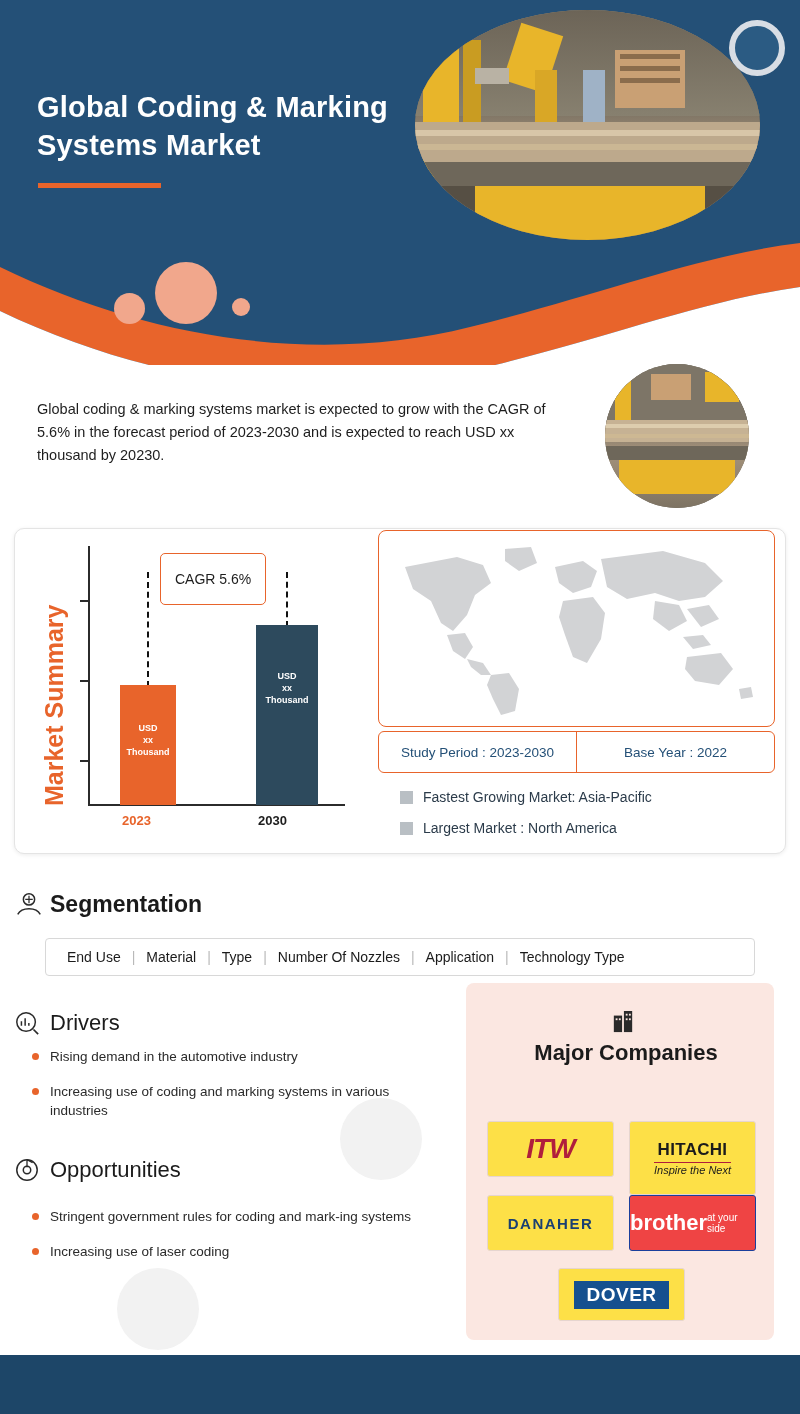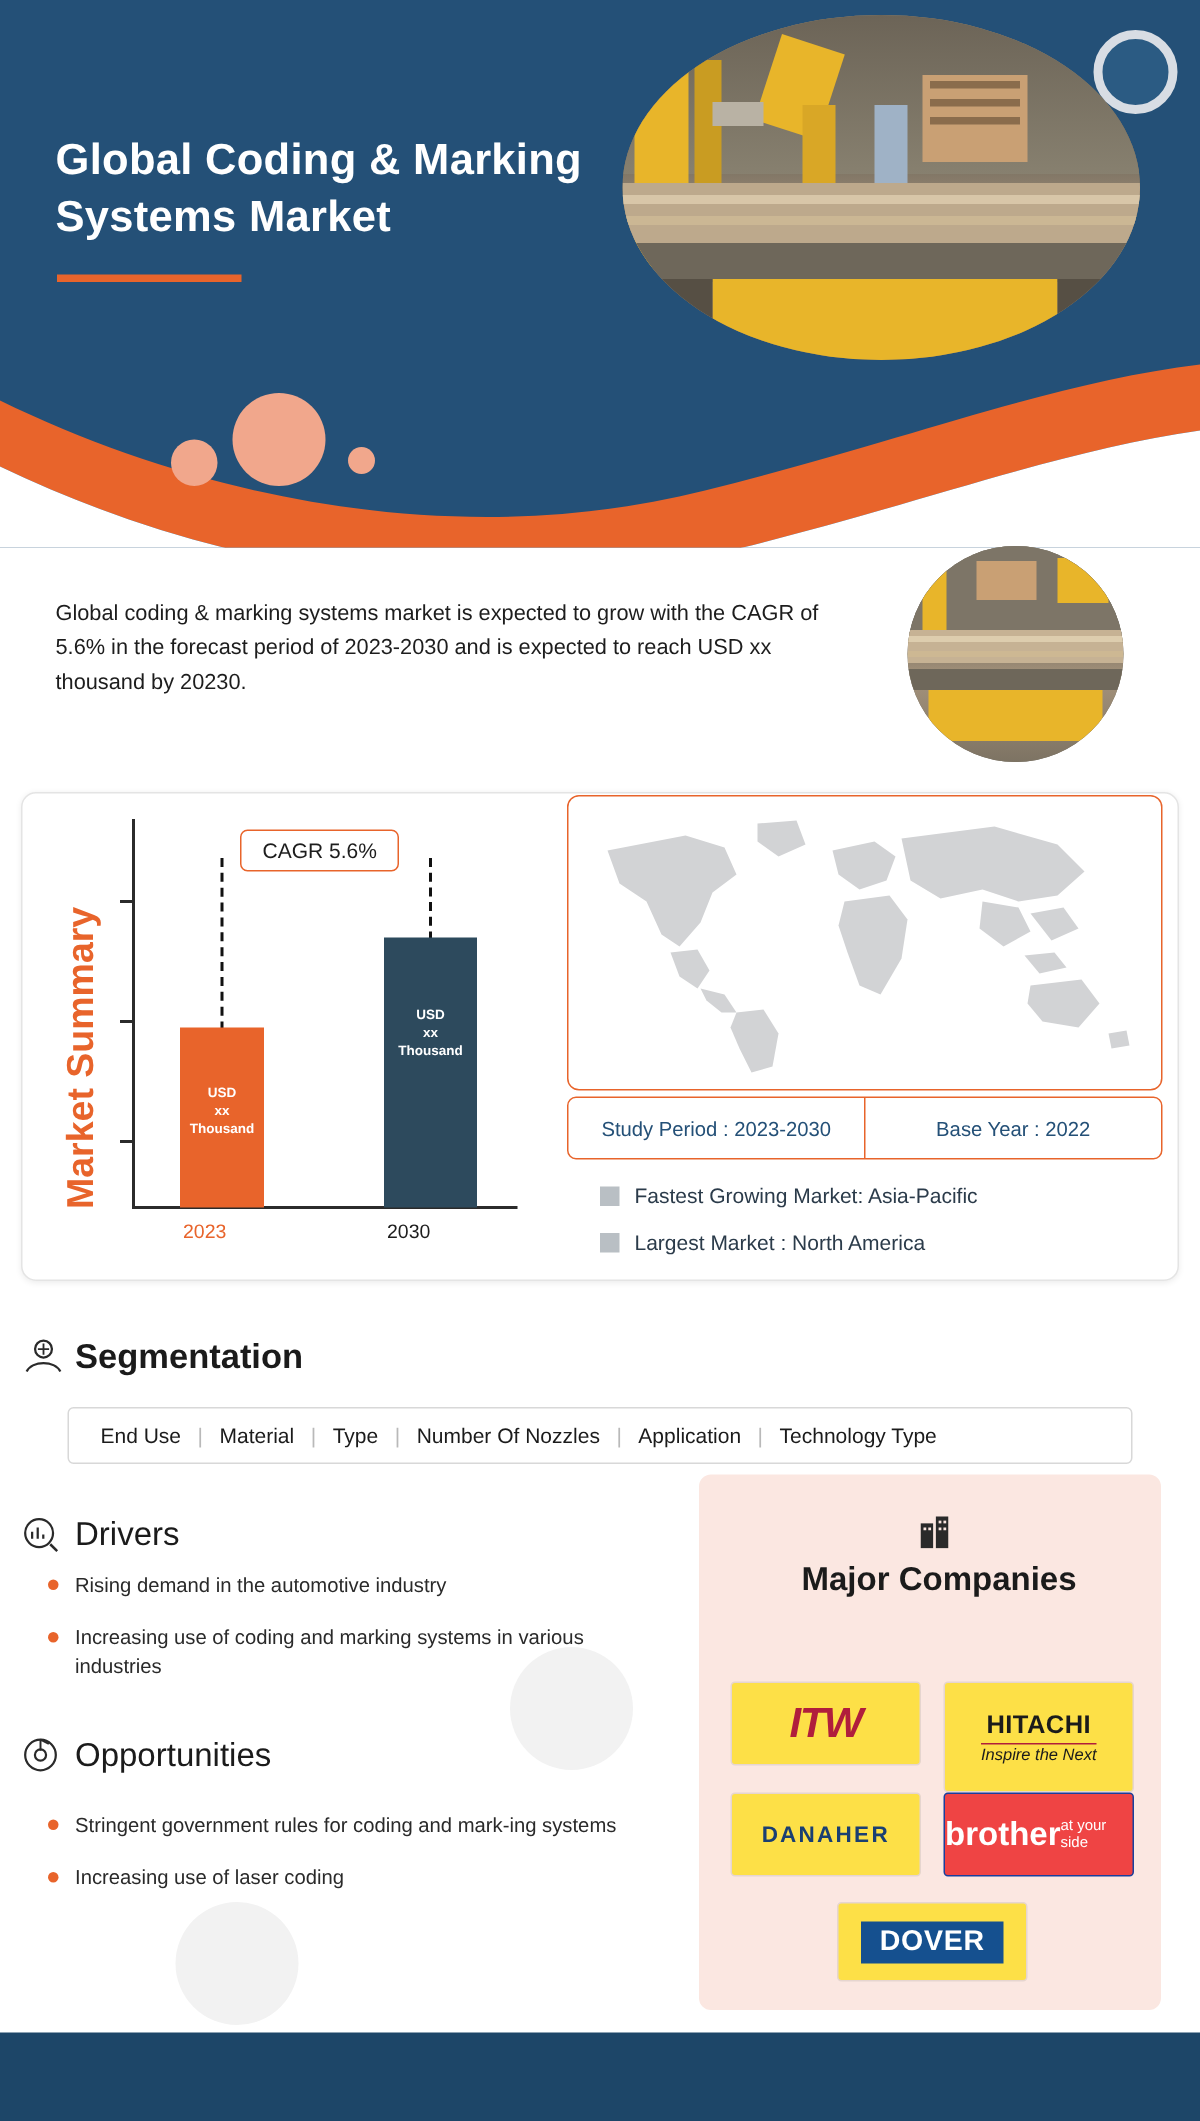--- a/index.html
+++ b/index.html
@@ -84,27 +84,27 @@
     background:#e8642b;
   }
   .bar-2030 {
     position:absolute; left:256px; top:625px; width:62px; height:180px;
     background:#2d4a5d;
   }
   .bar-label {
     position:absolute; color:#ffffff; font-size:9px; font-weight:bold;
     text-align:center; line-height:12px; width:100%;
   }
-  .yr { position:absolute; font-size:13px; font-weight:normal; top:813px;text-align:center; }
+  .yr { position:absolute; font-size:13px; font-weight:bold; top:813px;text-align:center; }
   .yr-2023 { left:122px; color:#e8642b; }
   .yr-2030 { left:258px; color:#1d1d1d; }
 
   .cagr-badge {
     position:absolute; left:160px; top:553px;
-    padding:5px 14px; border:1px solid #e8642b; border-radius:5px;
+    padding:17px 14px; border:1px solid #e8642b; border-radius:5px;
     background:#ffffff; font-size:14px; color:#1d1d1d; font-weight:500;
   }
   .dashed { position:absolute; border-left:2px dashed #111; }
 
   .map-box {
     position:absolute; left:378px; top:530px; width:397px; height:197px;
     border:1px solid #e8642b; border-radius:8px; background:#ffffff;
     overflow:hidden;
   }
   .map-svg { position:absolute; left:8px; top:8px; }

